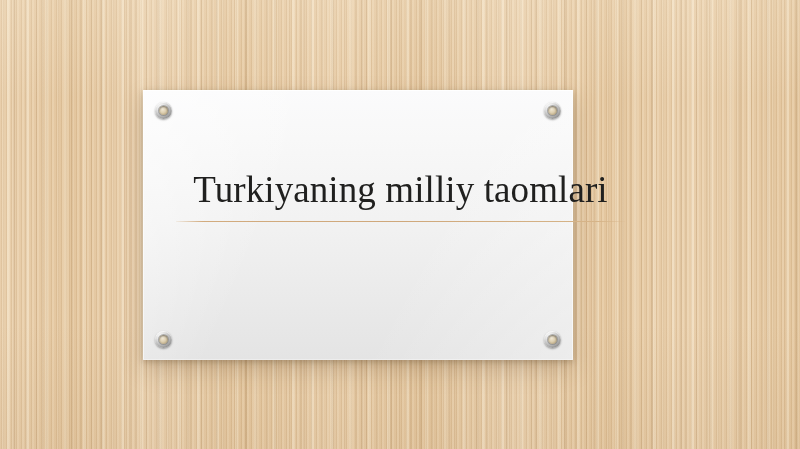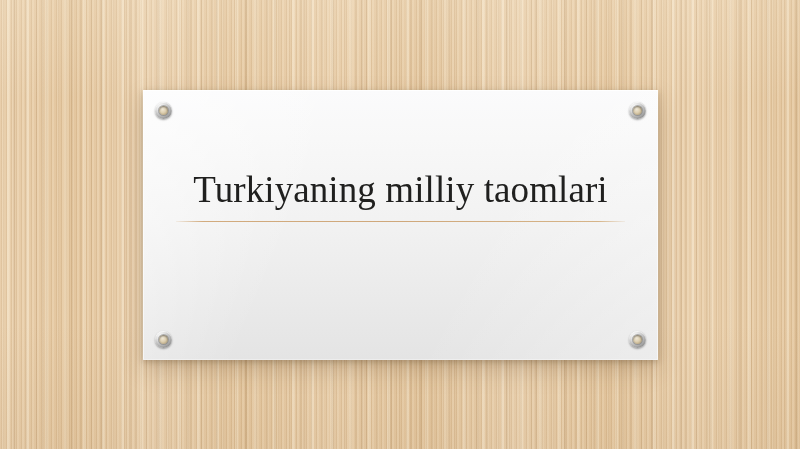--- a/index.html
+++ b/index.html
@@ -115,21 +115,21 @@
       rgba(150,110,62,0.00) 72%,
       rgba(150,110,62,0.07) 100%
     );
   }
 
   
   .sign-panel {
     position: absolute;
     left: 143px;
     top: 90px;
-    width: 515px;
+    width: 430px;
     height: 270px;
     background:
       linear-gradient(
         to bottom,
         #fbfbfc 0%,
         #f8f8f8 18%,
         #f2f2f2 48%,
         #ebebeb 74%,
         #e4e4e4 100%
       );

